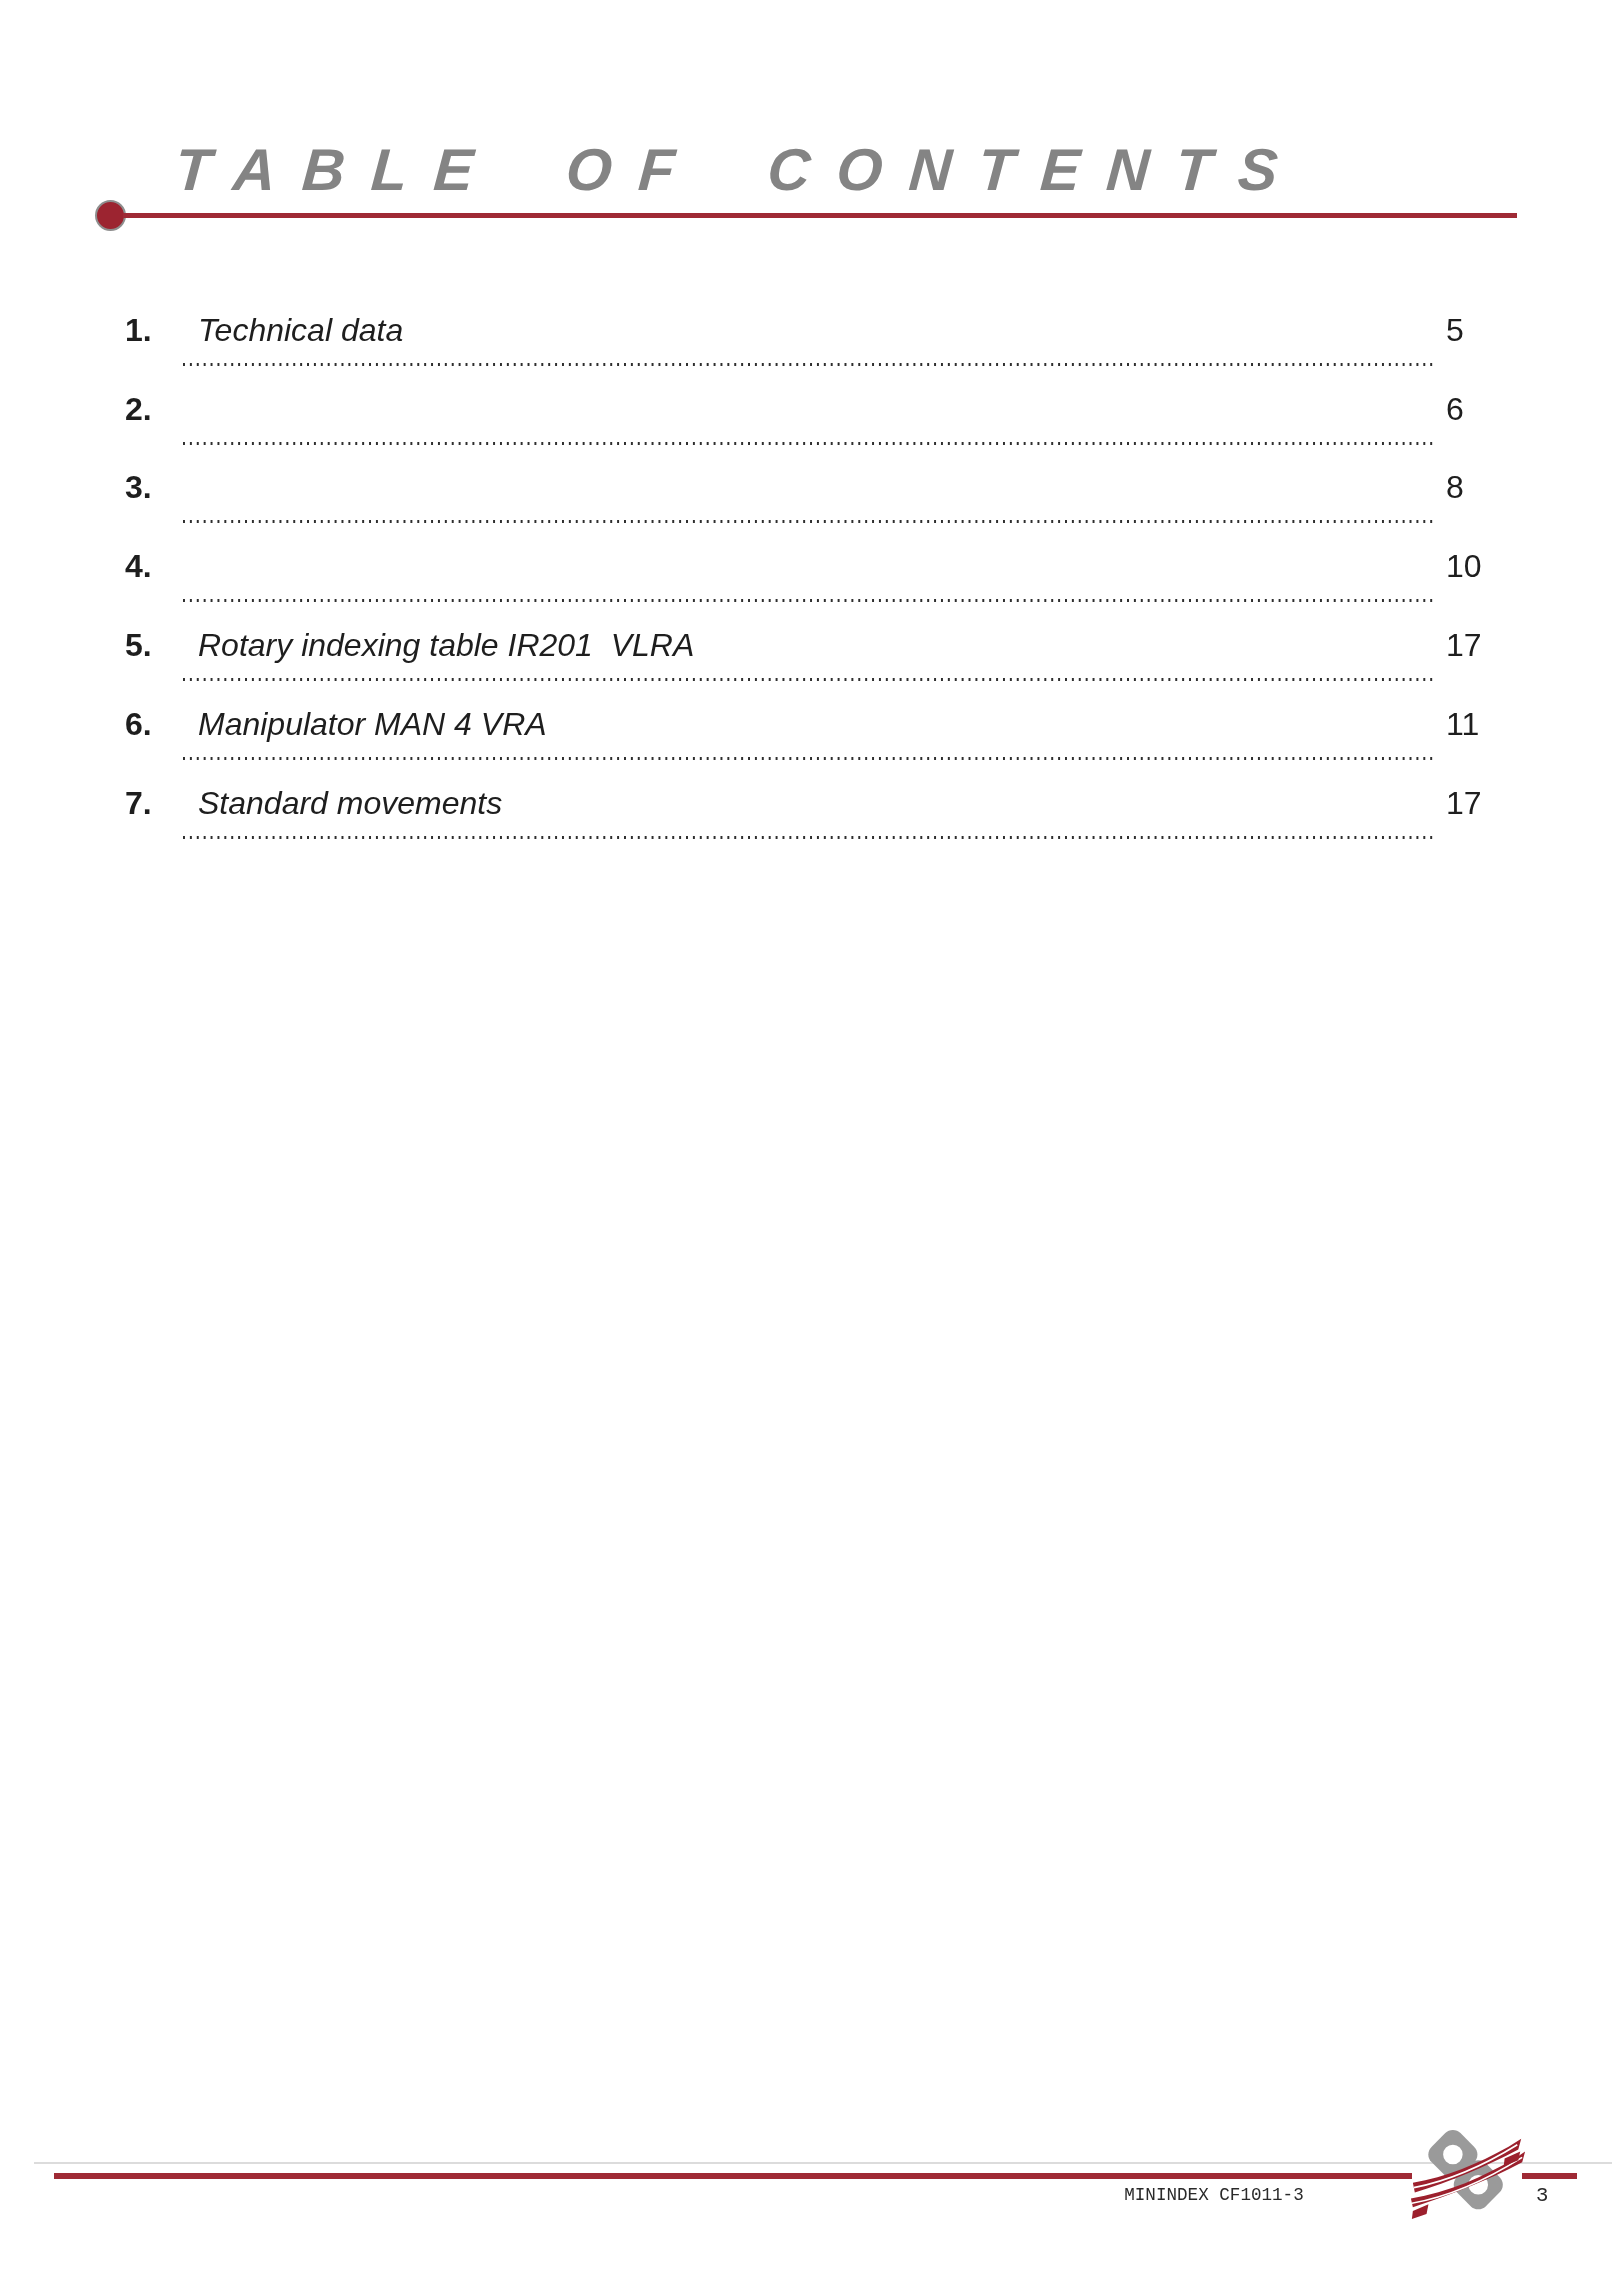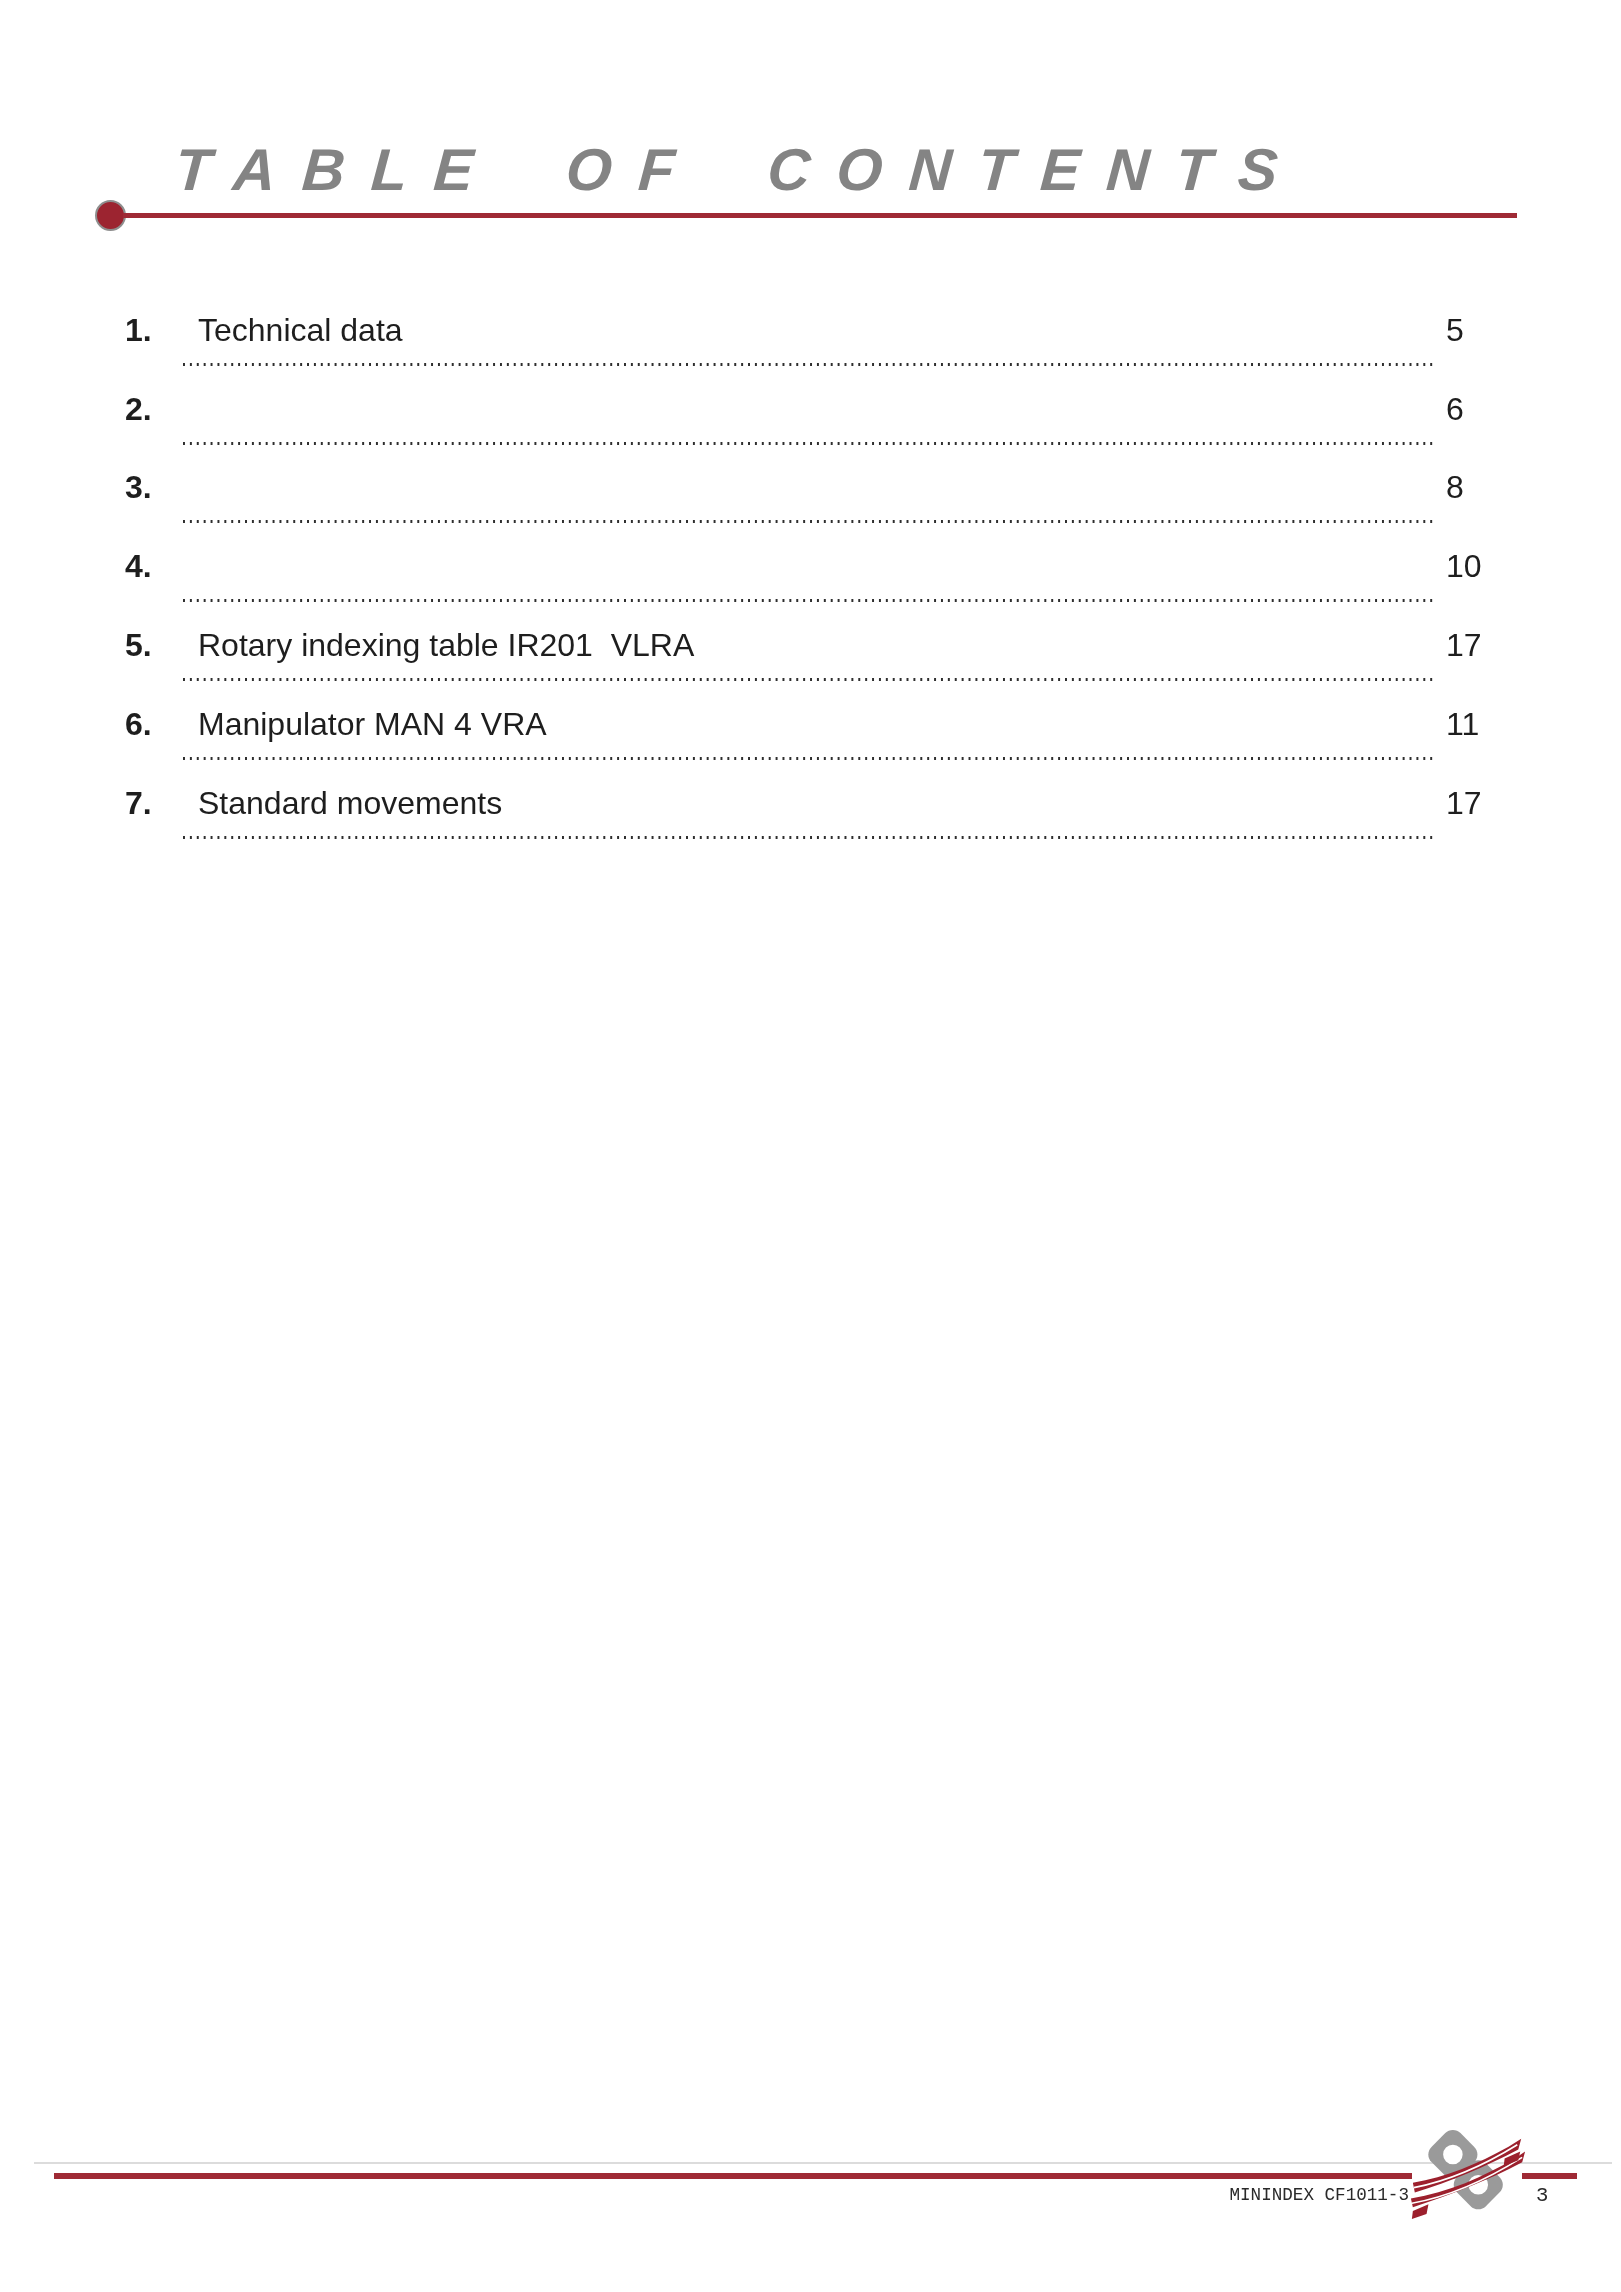--- a/index.html
+++ b/index.html
@@ -67,20 +67,21 @@
     color: #1e1e1e;
   }
   .toc-title {
     position: absolute;
     left: 198px;
     top: 0;
     font-size: 32px;
     line-height: 37px;
     color: #1e1e1e;
     white-space: pre;
+    font-style: italic;
   }
   .toc-page {
     position: absolute;
     left: 1446px;
     top: 0;
     font-size: 32px;
     line-height: 37px;
     color: #1e1e1e;
   }
   .toc-dots {
@@ -118,21 +119,21 @@
     top: 2173px;
     width: 55px;
     height: 5.9px;
     background: #9f2a35;
   }
   .footer-ref {
     position: absolute;
     left: 1019px;
     top: 2186px;
     width: 390px;
-    text-align: right;
+    text-align: center;
     font-family: "Liberation Mono", monospace;
     font-size: 17.6px;
     line-height: 19.6px;
     color: #2a2a2a;
     white-space: nowrap;
   }
   .footer-page {
     position: absolute;
     left: 1536px;
     top: 2185px;

